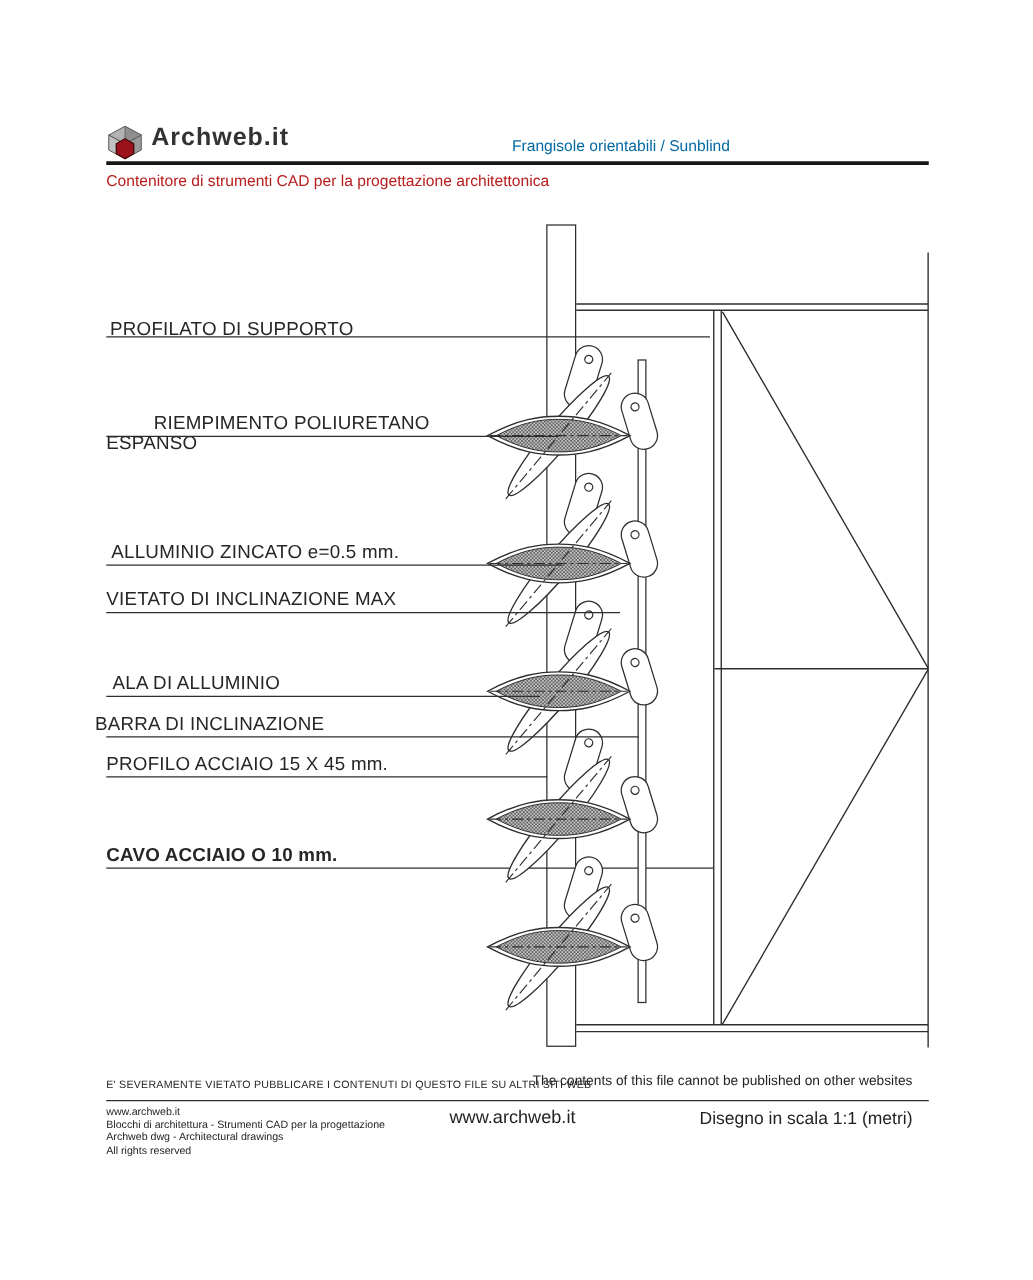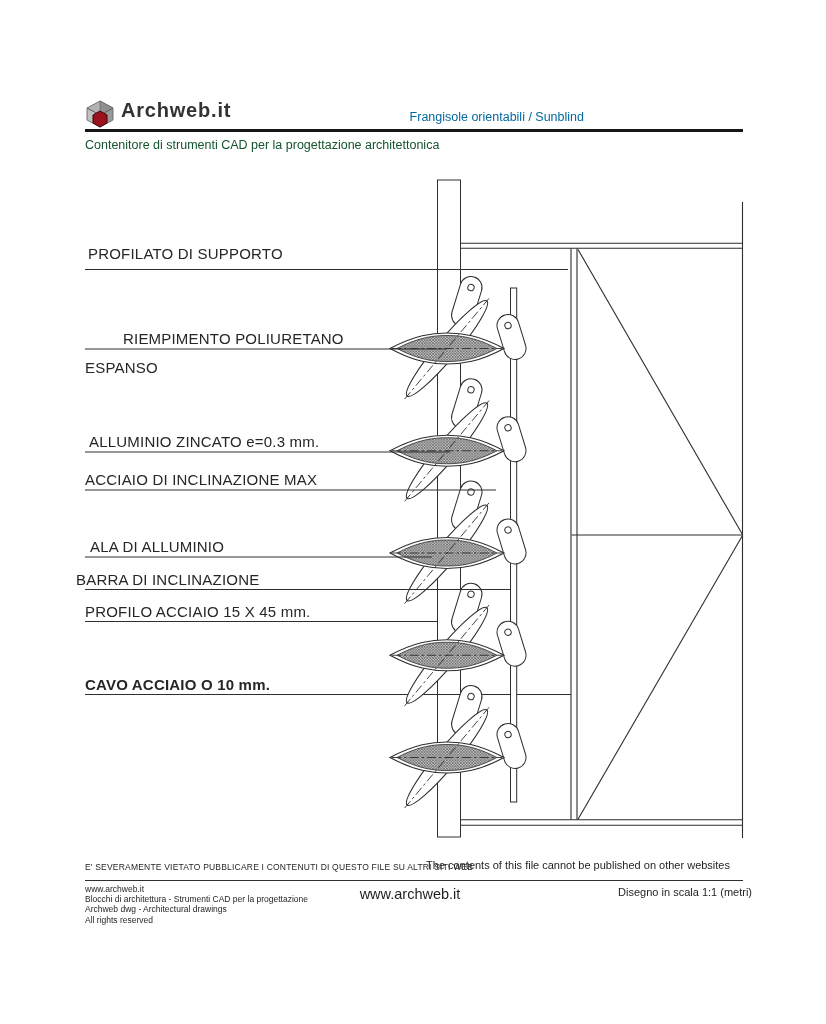--- a/index.html
+++ b/index.html
@@ -3,30 +3,30 @@
 <meta charset="utf-8">
 <style>
   html,body{margin:0;padding:0;}
   body{width:826px;height:1024px;background:#ffffff;position:relative;overflow:hidden;
        font-family:"Liberation Sans","DejaVu Sans",sans-serif;color:#222;}
   .abs{position:absolute;}
   
   .brand{left:121px;top:99px;font-size:20px;font-weight:700;letter-spacing:0.8px;color:#333;}
   .subject{right:84px;top:110px;font-size:12.5px;color:#0369a1;}
   .head-rule{left:85px;top:128.5px;width:658px;height:3px;background:#161616;}
-  .tagline{left:85px;top:138px;font-size:12.5px;color:#14532d;}
+  .tagline{left:85px;top:138px;font-size:12.5px;color:#b91c1c;}
   
   .dlab{font-size:15px;color:#262626;white-space:nowrap;letter-spacing:0.2px;}
   
   .notice-it{left:85px;top:862px;font-size:8.5px;letter-spacing:0.2px;color:#1f1f1f;}
   .notice-en{right:96px;top:859px;font-size:11px;color:#1f1f1f;}
   .foot-rule{left:85px;top:879.5px;width:658px;height:1.6px;background:#2e2e2e;}
   .info{left:85px;top:884px;font-size:8.5px;line-height:10.2px;color:#1f1f1f;}
   .site{left:320px;top:886px;width:180px;text-align:center;font-size:14.5px;color:#1f1f1f;}
-  .scale{right:74px;top:886px;font-size:11px;color:#1f1f1f;}
+  .scale{right:96px;top:886px;font-size:14px;color:#1f1f1f;}
   
   .ln{fill:none;stroke:#2e2e2e;stroke-width:1.1;}
   .wf{fill:#ffffff;stroke:#2e2e2e;stroke-width:1;}
   .lo{fill:#ffffff;stroke:#2e2e2e;stroke-width:1.1;}
   .li{stroke:#2e2e2e;stroke-width:0.8;}
   .cl{fill:none;stroke:#2e2e2e;stroke-width:0.9;stroke-dasharray:9 3 2.5 3;}
   .ld{fill:none;stroke:#2e2e2e;stroke-width:1;}
 </style>
 </head>
 <body>
@@ -97,25 +97,25 @@
 
   <g>
     <path class="ld" d="M85,349 H446"></path>
     <path class="ld" d="M85,452 H450"></path>
     <path class="ld" d="M85,490 H496"></path>
     <path class="ld" d="M85,557 H432"></path>
     <path class="ld" d="M85,589.5 H511"></path>
   </g>
 </svg>
 
-<div class="abs dlab" style="left:88px;top:245px;">PROFILATO DI SUPPORTO</div>
+<div class="abs dlab" style="left:88px;top:255px;">PROFILATO DI SUPPORTO</div>
 <div class="abs dlab" style="left:87px;top:330px;margin-left:36px;">RIEMPIMENTO POLIURETANO</div>
-<div class="abs dlab" style="left:85px;top:359px;">ESPANSO</div>
-<div class="abs dlab" style="left:89px;top:433px;">ALLUMINIO ZINCATO e=0.3 mm.</div>
-<div class="abs dlab" style="left:85px;top:471px;">ACCIAIO DI INCLINAZIONE MAX</div>
+<div class="abs dlab" style="left:85px;top:346px;">ESPANSO</div>
+<div class="abs dlab" style="left:89px;top:433px;">ALLUMINIO ZINCATO e=0.5 mm.</div>
+<div class="abs dlab" style="left:85px;top:471px;">VIETATO DI INCLINAZIONE MAX</div>
 <div class="abs dlab" style="left:90px;top:538px;">ALA DI ALLUMINIO</div>
 <div class="abs dlab" style="left:76px;top:570.5px;">BARRA DI INCLINAZIONE</div>
 <div class="abs dlab" style="left:85px;top:602.5px;">PROFILO ACCIAIO 15 X 45 mm.</div>
 <div class="abs dlab" style="left:85px;top:675.5px;font-weight:bold;">CAVO ACCIAIO O 10 mm.</div>
 
 <div>
   <div class="abs notice-it">E' SEVERAMENTE VIETATO PUBBLICARE I CONTENUTI DI QUESTO FILE SU ALTRI SITI WEB</div>
   <div class="abs notice-en">The contents of this file cannot be published on other websites</div>
   <div class="abs foot-rule"></div>
   <div class="abs info">

